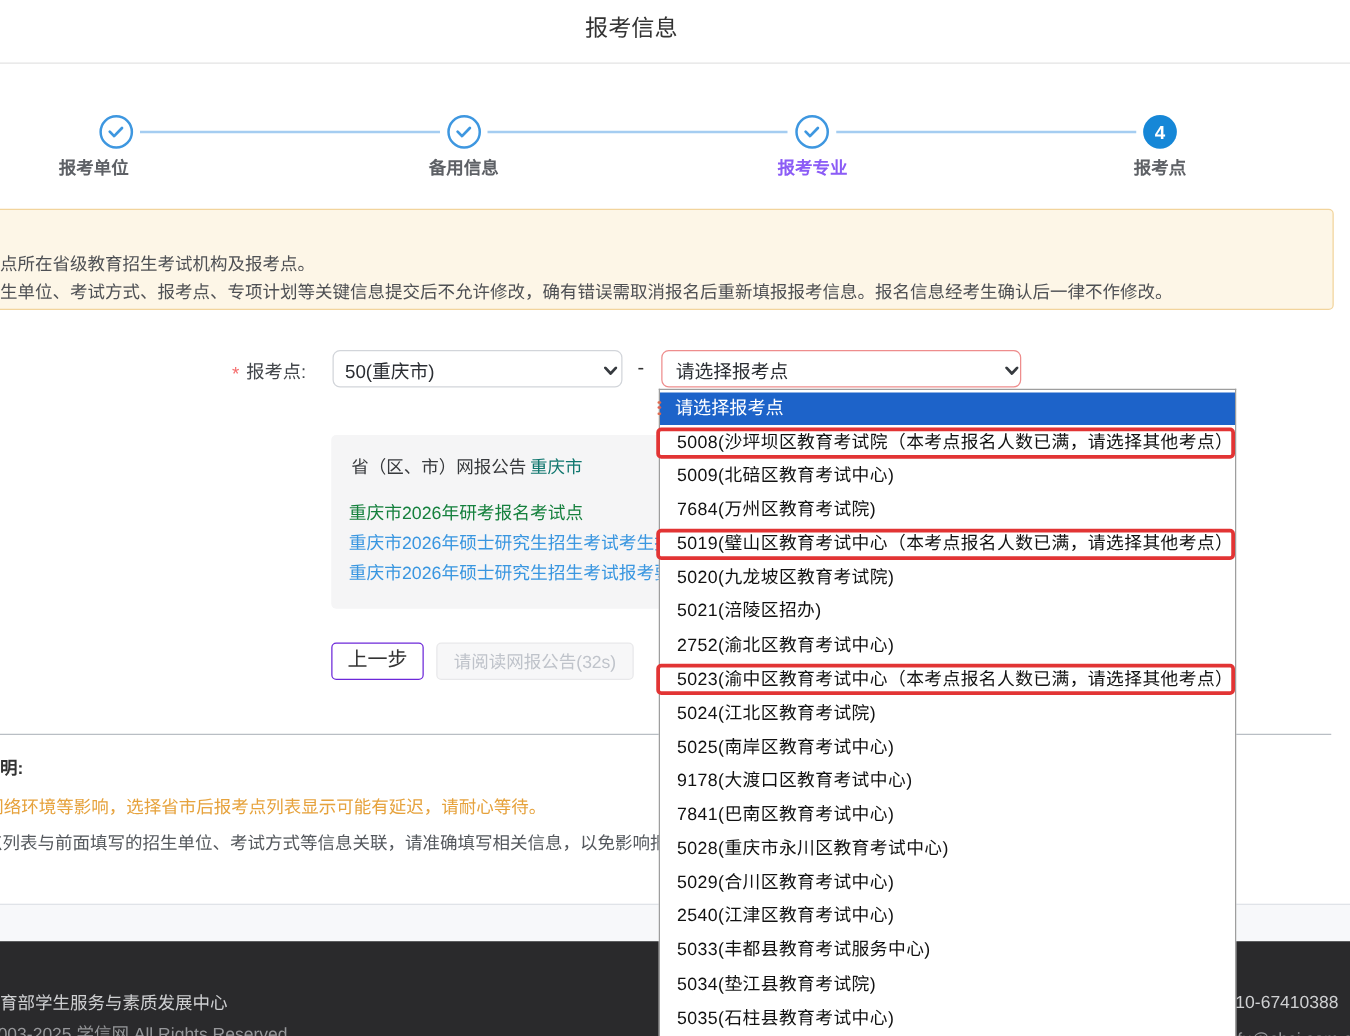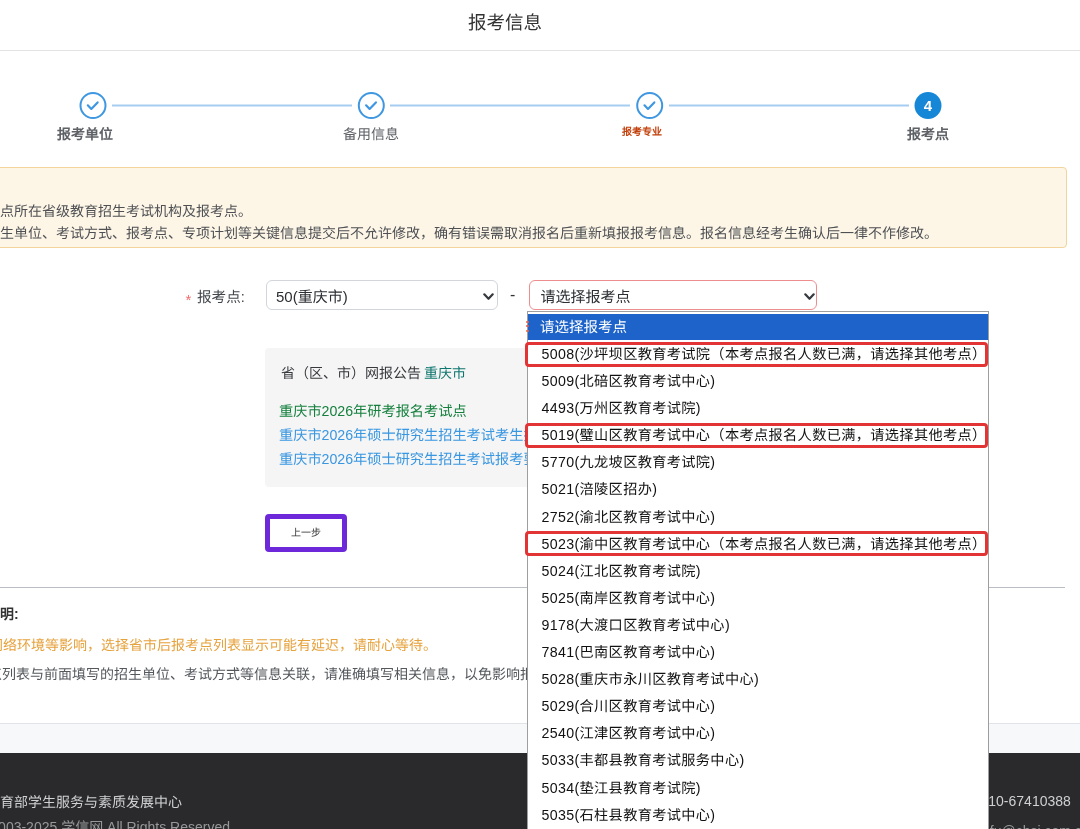--- a/index.html
+++ b/index.html
@@ -22,23 +22,23 @@
         <circle cx="93" cy="25.5" r="12.5" stroke="#3e97e0" stroke-width="2" fill="#fff"></circle>
         <circle cx="371.3" cy="25.5" r="12.5" stroke="#3e97e0" stroke-width="2" fill="#fff"></circle>
         <circle cx="649.7" cy="25.5" r="12.5" stroke="#3e97e0" stroke-width="2" fill="#fff"></circle>
         <circle cx="928" cy="25.5" r="13.5" fill="#1687d7"></circle>
         <path d="M87.8 25.3 l3.5 3.6 l6.3 -6.5" stroke="#3e97e0" stroke-width="2.2" stroke-linecap="round" stroke-linejoin="round"></path>
         <path d="M366.1 25.3 l3.5 3.6 l6.3 -6.5" stroke="#3e97e0" stroke-width="2.2" stroke-linecap="round" stroke-linejoin="round"></path>
         <path d="M644.5 25.3 l3.5 3.6 l6.3 -6.5" stroke="#3e97e0" stroke-width="2.2" stroke-linecap="round" stroke-linejoin="round"></path>
         <text x="928" y="31" text-anchor="middle" font-size="15" font-weight="bold" fill="#fff" font-family="Liberation Sans,sans-serif">4</text>
       </g>
     </svg>
-    <div class="abs" style="left:57px;top:123px;width:56px;text-align:center;font-size:14px;font-weight:bold;color:#5e6166">报考单位</div>
-    <div class="abs" style="left:343px;top:123px;width:56px;text-align:center;font-size:14px;font-weight:normal;color:#5e6166">备用信息</div>
-    <div class="abs" style="left:622px;top:123px;width:56px;text-align:left;font-size:10px;font-weight:bold;color:#c2410c">报考专业</div>
+    <div class="abs" style="left:47px;top:123px;width:56px;text-align:center;font-size:14px;font-weight:bold;color:#5e6166">报考单位</div>
+    <div class="abs" style="left:343px;top:123px;width:56px;text-align:center;font-size:14px;font-weight:bold;color:#5e6166">备用信息</div>
+    <div class="abs" style="left:622px;top:123px;width:56px;text-align:left;font-size:14px;font-weight:bold;color:#8b5cf6">报考专业</div>
     <div class="abs" style="left:907px;top:123px;width:42px;text-align:center;font-size:14px;font-weight:bold;color:#5e6166">报考点</div>
   </div>
 
   <div class="abs" style="left:-20px;top:167px;width:1085px;height:79px;background:#fdf6e7;border:1px solid #f2d49c;border-radius:4px"></div>
   <div class="abs" style="left:0;top:204px;font-size:14px;line-height:15px;color:#4e5054">点所在省级教育招生考试机构及报考点。</div>
   <div class="abs" style="left:0;top:226px;font-size:14px;line-height:15px;color:#4e5054">生单位、考试方式、报考点、专项计划等关键信息提交后不允许修改，确有错误需取消报名后重新填报报考信息。报名信息经考生确认后一律不作修改。</div>
 
   <div class="abs" style="left:185.5px;top:291px;font-size:15px;color:#f56c6c">*</div>
   <div class="abs" style="left:197px;top:285px;font-size:14.6px;color:#42464b">报考点:</div>
   <div class="abs" style="left:266px;top:280px;width:230px;height:28px;background:#fff;border:1px solid #d2d5da;border-radius:6px"></div>
@@ -52,21 +52,22 @@
   <svg class="abs" style="left:804px;top:293px" width="11" height="8" viewBox="0 0 11 8">
       <path d="M1.3 1.3 L5.5 5.8 L9.7 1.3" fill="none" stroke="#363a3f" stroke-width="2.2" stroke-linecap="round" stroke-linejoin="round"></path>
     </svg>
 
   <div class="abs" style="left:265px;top:348px;width:635px;height:139px;background:#f5f5f6;border-radius:4px"></div>
   <div class="abs" style="left:281px;top:366px;font-size:14px;line-height:15px;color:#37393c">省（区、市）网报公告<span style="color:#0f766e;margin-left:3px">重庆市</span></div>
   <div class="abs" style="left:279px;top:404px;font-size:14.2px;line-height:15px;color:#15803d">重庆市2026年研考报名考试点</div>
   <div class="abs" style="left:279px;top:428px;font-size:14.2px;line-height:15px;color:#3996e0">重庆市2026年硕士研究生招生考试考生报名须知</div>
   <div class="abs" style="left:279px;top:452px;font-size:14.2px;line-height:15px;color:#3996e0">重庆市2026年硕士研究生招生考试报考要求</div>
 
-  <div class="abs" style="left:265px;top:514px;width:72px;height:28px;background:#fff;border:5px solid #6d28d9;border-radius:4px;text-align:center;font-size:10px;color:#333;line-height:28px">上一步</div>
+  <div class="abs" style="left:265px;top:514px;width:72px;height:28px;background:#fff;border:1px solid #6d28d9;border-radius:4px;text-align:center;font-size:16px;color:#333;line-height:28px">上一步</div>
+  <div class="abs" style="left:349px;top:514px;width:156px;height:28px;background:#f7f7f8;border:1px solid #e8e8ea;border-radius:4px;text-align:center;font-size:14px;color:#bfc3ca;line-height:28px">请阅读网报公告(32s)</div>
 
   <div class="abs" style="left:0;top:587px;width:1065px;height:0;border-top:1px solid #b9bec4"></div>
   <div class="abs" style="left:-14px;top:603px;font-size:14px;font-weight:bold;color:#333">说明:</div>
   <div class="abs" style="left:-11px;top:633.5px;font-size:14px;color:#e6a23c">网络环境等影响，选择省市后报考点列表显示可能有延迟，请耐心等待。</div>
   <div class="abs" style="left:-40px;top:663px;font-size:14px;color:#54585d">报考点列表与前面填写的招生单位、考试方式等信息关联，请准确填写相关信息，以免影响报名。</div>
 
   <div class="abs" style="left:0;top:723px;width:1080px;height:30px;background:#f7f8fa;border-top:1px solid #e0e3e8"></div>
   <div class="abs" style="left:0;top:753px;width:1080px;height:76px;background:#2a2a2c"></div>
   <div class="abs" style="left:-14px;top:791px;font-size:14px;color:#cfd0d2">教育部学生服务与素质发展中心</div>
   <div class="abs" style="left:980.5px;top:792.5px;font-size:14px;color:#cfd0d2">010-67410388</div>
@@ -76,23 +77,23 @@
   <div class="abs" style="left:526px;top:320.5px;width:3.4px;height:2.5px;background:#e06a4e;border-radius:1px;z-index:5"></div>
   <div class="abs" style="left:526px;top:324.8px;width:3.4px;height:2.5px;background:#df5f52;border-radius:1px;z-index:5"></div>
   <div class="abs" style="left:526px;top:329.5px;width:3.4px;height:2.5px;background:#e06a4e;border-radius:1px;z-index:5"></div>
 
   <div id="dd" style="position:absolute;left:527px;top:311px;width:459.5px;height:518px;background:#fff;border:1px solid #9e9e9e;border-bottom:none;overflow:hidden">
     <div class="abs" style="left:0;top:2px;width:459.5px;height:26px;background:#1d63c9"></div>
     <div class="abs" style="left:12px;top:8px;font-size:14.5px;line-height:15px;color:#fff">请选择报考点</div>
     <div style="position:absolute;left:13.5px;top:0;font-size:14.2px;letter-spacing:0.35px;line-height:15px;color:#111">
       <div class="abs" style="left:0;top:35px">5008(沙坪坝区教育考试院（本考点报名人数已满，请选择其他考点））</div>
       <div class="abs" style="left:0;top:62px">5009(北碚区教育考试中心)</div>
-      <div class="abs" style="left:0;top:89px">4493(万州区教育考试院)</div>
+      <div class="abs" style="left:0;top:89px">7684(万州区教育考试院)</div>
       <div class="abs" style="left:0;top:116px">5019(璧山区教育考试中心（本考点报名人数已满，请选择其他考点））</div>
-      <div class="abs" style="left:0;top:143px">5770(九龙坡区教育考试院)</div>
+      <div class="abs" style="left:0;top:143px">5020(九龙坡区教育考试院)</div>
       <div class="abs" style="left:0;top:170px">5021(涪陵区招办)</div>
       <div class="abs" style="left:0;top:198px">2752(渝北区教育考试中心)</div>
       <div class="abs" style="left:0;top:225px">5023(渝中区教育考试中心（本考点报名人数已满，请选择其他考点））</div>
       <div class="abs" style="left:0;top:252px">5024(江北区教育考试院)</div>
       <div class="abs" style="left:0;top:279px">5025(南岸区教育考试中心)</div>
       <div class="abs" style="left:0;top:306px">9178(大渡口区教育考试中心)</div>
       <div class="abs" style="left:0;top:333px">7841(巴南区教育考试中心)</div>
       <div class="abs" style="left:0;top:360px">5028(重庆市永川区教育考试中心)</div>
       <div class="abs" style="left:0;top:387px">5029(合川区教育考试中心)</div>
       <div class="abs" style="left:0;top:414px">2540(江津区教育考试中心)</div>

